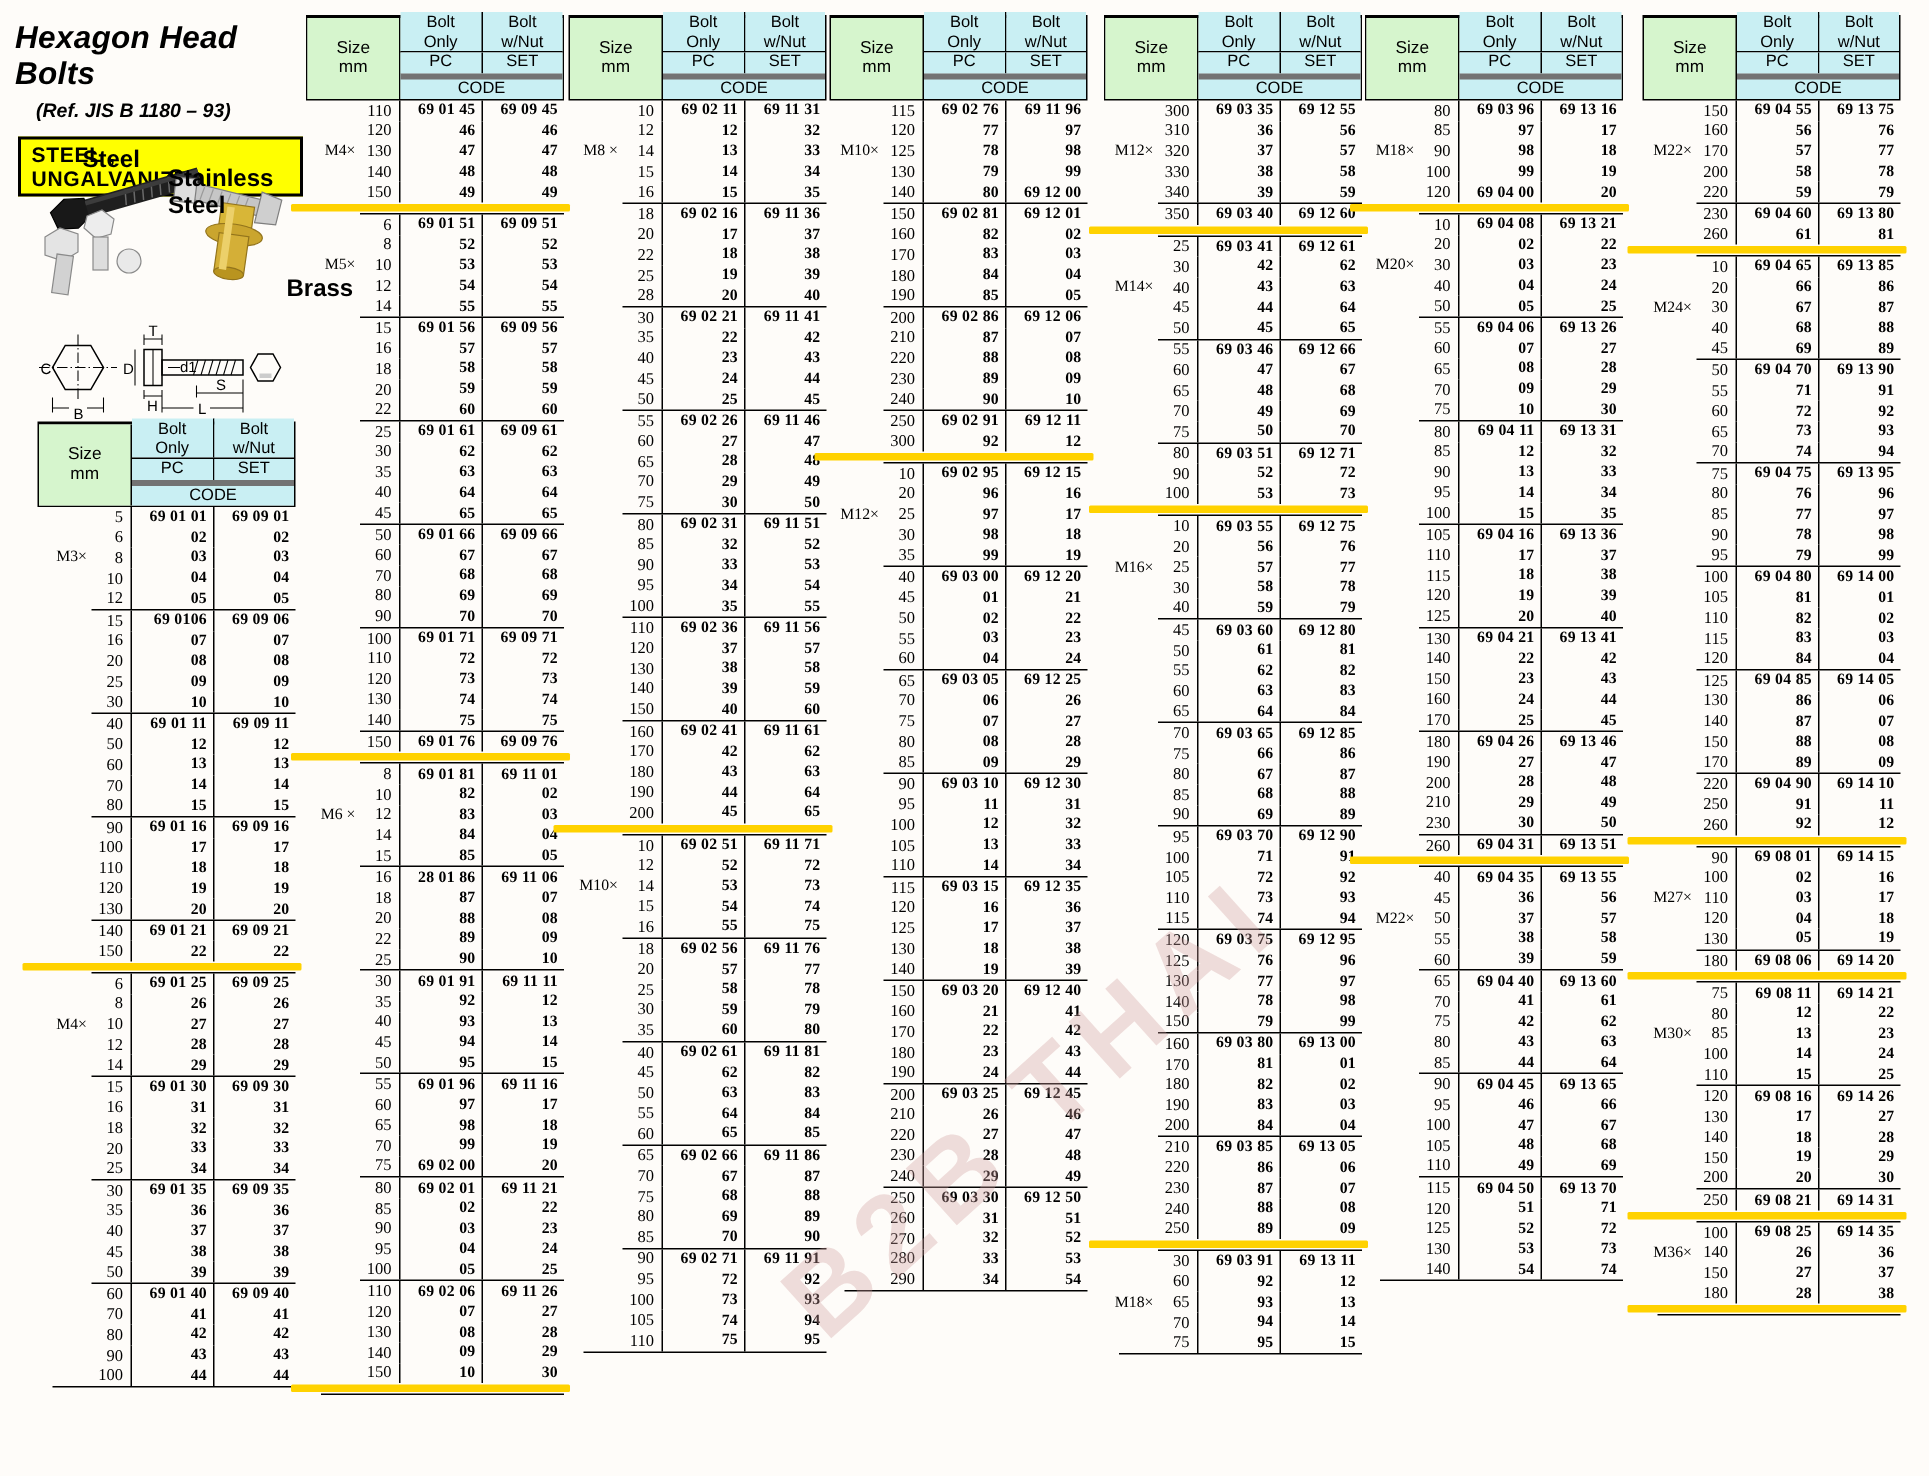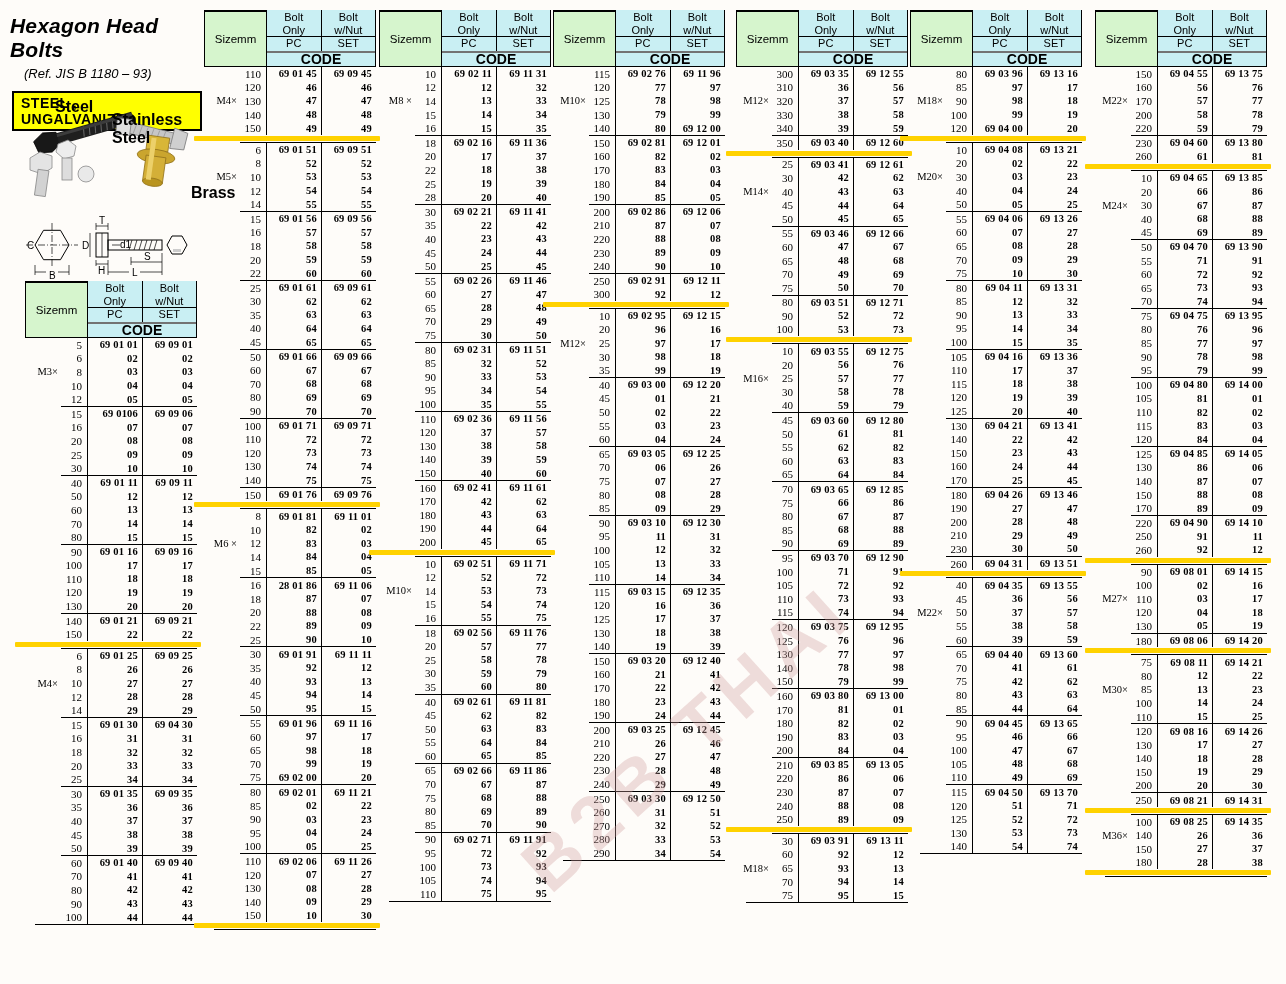--- a/index.html
+++ b/index.html
@@ -6,49 +6,49 @@
     --green:#d6f5cd; --cyan:#c9eff3; --yellow:#ffd200; --labelyellow:#ffff00;
   }
   html,body{margin:0;padding:0;}
   body{
     width:1286px;height:984px;position:relative;background:#fefcf9;
     font-family:"Liberation Sans", sans-serif;color:#000;overflow:hidden;
   }
   
   .info{position:absolute;left:10px;top:14px;width:192px;}
   .title{font-size:21px;font-weight:bold;font-style:italic;letter-spacing:0.2px;}
-  .subtitle{font-size:13px;font-weight:normal;font-style:italic;margin:4px 0 0 14px;}
+  .subtitle{font-size:13px;font-weight:bold;font-style:italic;margin:4px 0 0 14px;}
   .steelbox{display:inline-block;background:var(--labelyellow);border:2px solid #000;
     font-weight:bold;font-size:14px;padding:2px 7px;margin:10px 0 0 2px;letter-spacing:0.5px;}
   .photos{position:absolute;left:22px;top:90px;width:172px;height:120px;}
   .photo-label{position:absolute;font-weight:bold;font-size:16px;}
   .lbl-steel{left:33px;top:8px;}
   .lbl-stainless{left:90px;top:21px;}
   .lbl-brass{left:133px;top:94px;padding-left:36px;}
   .diagram{position:absolute;left:24px;top:213px;width:168px;height:68px;}
   .diagram text{font-size:10px;font-family:"Liberation Sans",sans-serif;}
   
   .watermark{position:absolute;left:505px;top:845px;transform:rotate(-42deg);transform-origin:0 0;
     font-size:74px;font-weight:bold;letter-spacing:9px;color:rgba(209,158,158,0.34);
     white-space:nowrap;pointer-events:none;z-index:9;}
   
   .btable{position:absolute;width:172px;font-size:11px;}
   .thead{display:flex;border:1px solid #000;border-top:2px solid #000;height:57px;box-sizing:border-box;}
   .h-size{width:62px;flex:0 0 62px;background:var(--green);border-right:1px solid #000;
-    display:flex;flex-direction:row;justify-content:center;align-items:center;
+    display:flex;flex-direction:column;justify-content:center;align-items:center;
     font-size:11.5px;line-height:13px;box-sizing:border-box;}
   .h-right{flex:1;display:flex;flex-direction:column;justify-content:flex-end;}
   .h-boltrow{display:flex;flex:0 0 26px;}
   .h-bolt{flex:1;background:var(--cyan);text-align:center;font-size:11px;line-height:12.5px;padding-top:1px;box-sizing:border-box;}
   .h-bolt.first{border-right:1px solid #000;}
   .h-pcrow{display:flex;flex:0 0 14px;border-top:1px solid #000;}
   .h-pc{flex:1;background:var(--cyan);text-align:center;font-size:11px;line-height:13px;box-sizing:border-box;}
   .h-pc.first{border-right:1px solid #000;}
-  .h-code{flex:1;background:var(--cyan);border-top:2px solid #737373;text-align:center;
-    font-size:14px;line-height:13px;font-weight:bold;}
+  .h-code{flex:1;background:var(--cyan);border-top:4px solid #737373;text-align:center;
+    font-size:11px;line-height:13px;}
   .tbody{position:relative;font-family:Liberation Serif, serif;}
   .brow{display:flex;height:13.6px;align-items:center;}
   .c-size{width:62px;flex:0 0 62px;display:flex;height:100%;align-items:center;box-sizing:border-box;}
   .c-pre{width:33px;flex:0 0 33px;text-align:right;font-size:10.5px;white-space:pre;}
   .c-num{flex:1;text-align:right;padding-right:5px;}
   .c-code{width:55px;flex:0 0 55px;border-left:1px solid #000;height:100%;box-sizing:border-box;
     display:flex;align-items:center;justify-content:flex-end;padding-right:4px;
     font-weight:bold;font-size:10.5px;letter-spacing:0.2px;}
   .gsep{height:0;border-top:1px solid #000;margin-left:36px;}
   .gsep-end{margin-left:10px;}
@@ -417,21 +417,21 @@
           <span class="c-code">29</span>
           <span class="c-code">29</span>
         </div>
         <div class="gsep"></div>
         <div class="brow">
           <span class="c-size">
             <span class="c-pre"></span>
             <span class="c-num">15</span>
           </span>
           <span class="c-code">69 01 30</span>
-          <span class="c-code">69 04 30</span>
+          <span class="c-code">69 09 30</span>
         </div>
         <div class="brow">
           <span class="c-size">
             <span class="c-pre"></span>
             <span class="c-num">16</span>
           </span>
           <span class="c-code">31</span>
           <span class="c-code">31</span>
         </div>
         <div class="brow">

